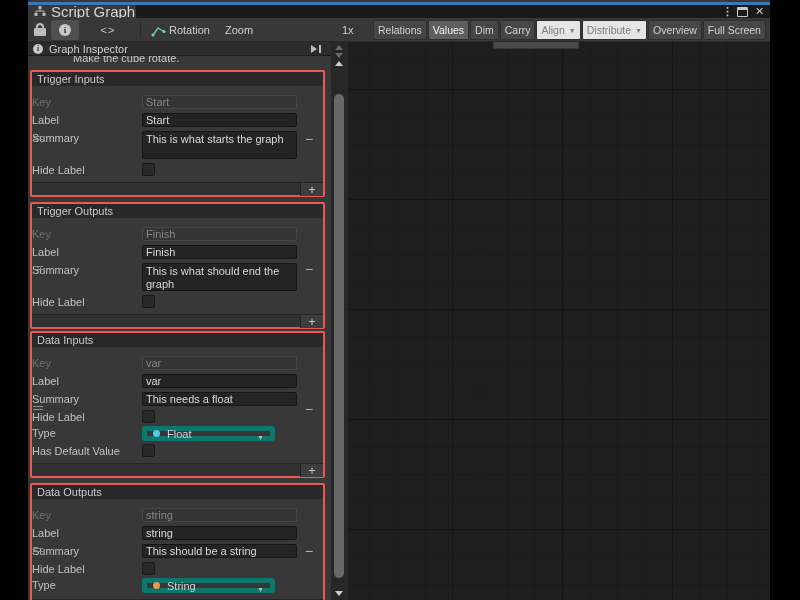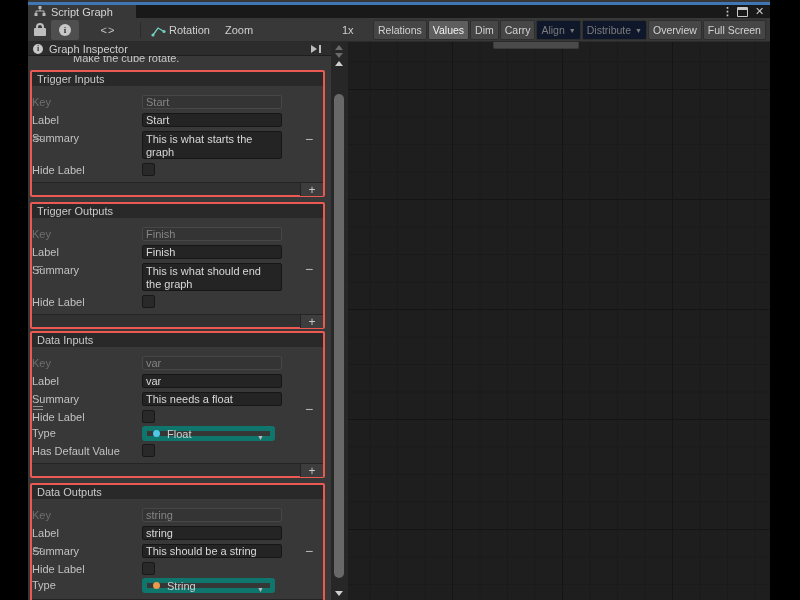--- a/index.html
+++ b/index.html
@@ -7,21 +7,21 @@
     font-family:"Liberation Sans", sans-serif; }
   #stage { position:relative; width:800px; height:600px; background:#000; }
   #window { position:absolute; left:28px; top:0; width:742px; height:600px;
     background:#383838; overflow:hidden; }
 
   
   .focus-line { position:absolute; left:0; top:2px; width:742px; height:3px; background:#3d77b4; }
   .tabbar { position:absolute; left:0; top:5px; width:742px; height:13px; background:#191919; }
   .tab { position:absolute; left:0; top:0; width:108px; height:13px; background:#383838;
     display:flex; align-items:center; gap:5px; padding-left:6px; }
-  .tab-label { font-size:11px; color:#d4d4d4; white-space:nowrap; }
+  .tab-label { font-size:15px; color:#d4d4d4; white-space:nowrap; }
   .winctl { position:absolute; top:0; height:13px; display:flex; align-items:center; color:#c8c8c8; }
   .menu-dots { left:694px; font-size:11px; font-weight:bold; letter-spacing:0; }
   .maxbox { left:709px; } .maxbox i { display:block; width:11px; height:10px;
     border:1px solid #c8c8c8; border-top:3px solid #c8c8c8; border-radius:1px; }
   .closex { left:727px; font-size:11px; }
 
   
   .toolbar { position:absolute; left:0; top:18px; width:742px; height:24px; background:#383838;
     border-bottom:1px solid #2a2a2a; }
   .tbtn { position:absolute; top:2px; height:20px; display:flex; align-items:center;
@@ -44,21 +44,21 @@
   .zoom-label { left:197px; }
   .zoom-track { position:absolute; left:228px; top:29px; width:78px; height:1px; background:#8f8f8f; }
   .zoom-handle { position:absolute; left:299px; top:24px; width:11px; height:11px;
     border-radius:50%; background:#a8a8a8; }
   .zoom-value { left:314px; }
   .tb-buttons { position:absolute; left:345px; top:2px; height:20px; display:flex; gap:1px;justify-content:center; }
   .tb-buttons .btn { height:20px; display:flex; align-items:center; gap:4px; padding:0 4px;
     background:#464646; border:1px solid #2e2e2e; border-radius:2px; font-size:10.5px;
     color:#d2d2d2; white-space:nowrap; }
   .tb-buttons .btn.active { background:#5e5e5e; color:#f2f2f2; }
-  .tb-buttons .btn.disabled { background:#0f172a; color:#7c7c7c; }
+  .tb-buttons .btn.disabled { background:#e5e5e5; color:#7c7c7c; }
   .dd-arrow-sm { font-size:7px; line-height:1; }
   .align-stub { position:absolute; left:465px; top:42px; width:86px; height:7px;
     background:#4a4a4a; border:1px solid #3a3a3a; border-top:none; border-radius:0 0 2px 2px; }
 
   
   .graph { position:absolute; left:320px; top:42px; width:422px; height:558px;
     background-color:#1e1e1e;
     background-image:
       linear-gradient(to right, #151515 1px, transparent 1px),
       linear-gradient(to bottom, #151515 1px, transparent 1px),
@@ -95,21 +95,21 @@
   .section { position:absolute; left:2px; width:295px; background:#383838;
     border:2px solid #ea5a52; border-radius:2px; }
   .sec-header { height:14px; background:#292929; display:flex; align-items:center;
     padding-left:5px; font-size:11px; color:#c9c9c9; margin-bottom:9px; }
   .row { display:flex; align-items:flex-start; margin-bottom:4px; height:14px; }
   .row.cbrow { margin-bottom:3px; height:13px; }
   .row.ddrow { margin-bottom:3px; height:15px; }
   .row.tarow { height:28px; }
   .lbl { width:110px; font-size:11px; color:#c2c2c2; line-height:14px; white-space:nowrap; }
   .lbl.dis { color:#6f6f6f; }
-  .fld { width:140px; height:14px; background:#242424; border:1px solid #161616; border-radius:2px;
+  .fld { width:155px; height:14px; background:#242424; border:1px solid #161616; border-radius:2px;
     color:#d8d8d8; font-size:11px; font-family:"Liberation Sans", sans-serif; padding:0 3px; outline:none; }
   .fld.fdis { background:#343434; border-color:#474747; color:#858585; }
   textarea.fld { height:28px; resize:none; overflow:hidden; line-height:13px; padding:1px 3px; }
   .cb { width:13px; height:13px; background:#292929; border:1px solid #181818; border-radius:2px; }
   .dd { width:133px; height:15px; background:#363636; border:5px solid #0f766e; border-radius:3px;
     display:flex; align-items:center; position:relative; padding-left:6px; gap:7px; }
   .dot { width:7px; height:7px; border-radius:50%; display:inline-block; }
   .ddlbl { font-size:11px; color:#d0d0d0; }
   .ddarw { position:absolute; right:6px; top:3px; font-size:7px; color:#bdbdbd; }
   .footer { margin-top:6px; height:13px; background:#313131; border-top:1px solid #242424;

